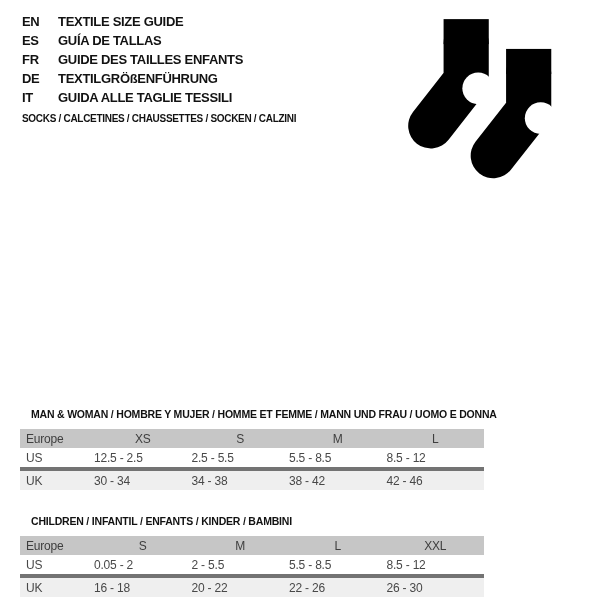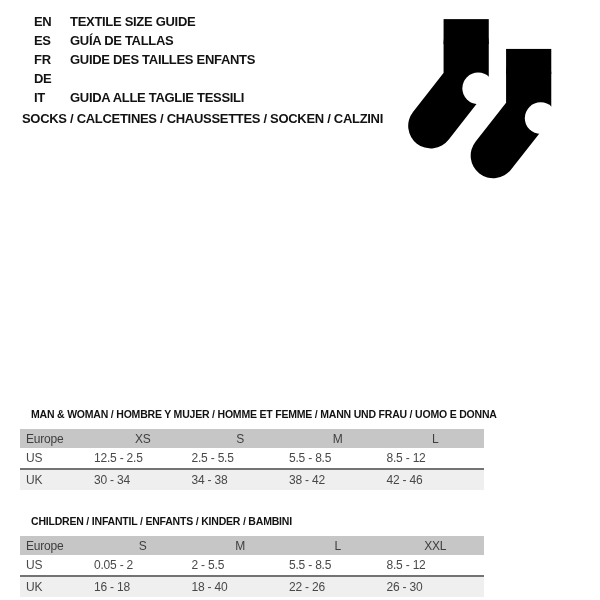--- a/index.html
+++ b/index.html
@@ -7,31 +7,31 @@
   body {
     position: relative;
     background: #ffffff;
     font-family: "Liberation Sans", sans-serif;
     color: #111111;
     overflow: hidden;
   }
 
   
   .lang-list { position: absolute; left: 22px; top: 12px; }
-  .lang-row { display: flex; height: 19px; align-items: center; margin-left: 12px; }
+  .lang-row { display: flex; height: 19px; align-items: center; }
   .lang-code, .lang-label {
     font-size: 13px; font-weight: 700; letter-spacing: -0.3px; color: #121212;
     white-space: nowrap;
   }
   .lang-code { width: 36px; }
 
   .category-line {
     position: absolute; left: 22px; top: 109px; height: 19px;
     display: flex; align-items: center;
-    font-size: 13px; font-weight: 700; letter-spacing: -0.3px; color: #121212;
+    font-size: 10px; font-weight: 700; letter-spacing: -0.3px; color: #121212;
     white-space: nowrap;
   }
 
   
   .socks-icon { position: absolute; left: 408px; top: 14px; width: 150px; height: 166px; }
   .socks-icon svg { display: block; width: 100%; height: 100%; }
 
   
   .size-table-block { position: absolute; left: 20px; width: 464px; }
   .size-table-block.adults { top: 408px; }
@@ -52,41 +52,42 @@
     height: 19px;
     font-weight: 400; font-size: 12px; letter-spacing: -0.2px; color: #3e3e3e;
     text-align: center; vertical-align: middle; margin-top: 8px;
   }
   table.sizes td {
     height: 21px;
     font-weight: 400; font-size: 12px; letter-spacing: -0.2px; color: #484848;
     text-align: left; vertical-align: middle;
   }
   table.sizes th.region, table.sizes td.region { text-align: left; padding-left: 6px; }
-  table.sizes tr.row-us td { background: #ffffff; border-bottom: 2px solid #737373; }
+  table.sizes tr.row-us td { background: #ffffff; border-bottom: 4px solid #737373; }
   table.sizes tr.row-uk td { background: #efefef; }
 </style>
 </head>
 <body>
 
 <div class="lang-list">
   <div class="lang-row">
     <span class="lang-code">EN</span>
     <span class="lang-label">TEXTILE SIZE GUIDE</span>
   </div>
   <div class="lang-row">
     <span class="lang-code">ES</span>
     <span class="lang-label">GUÍA DE TALLAS</span>
   </div>
   <div class="lang-row">
     <span class="lang-code">FR</span>
     <span class="lang-label">GUIDE DES TAILLES ENFANTS</span>
   </div>
   <div class="lang-row">
     <span class="lang-code">DE</span>
+    <span class="lang-label">TEXTILGRÖßENFÜHRUNG</span>
   </div>
   <div class="lang-row">
     <span class="lang-code">IT</span>
     <span class="lang-label">GUIDA ALLE TAGLIE TESSILI</span>
   </div>
 </div>
 
 <div class="category-line">SOCKS / CALCETINES / CHAUSSETTES / SOCKEN / CALZINI</div>
 
 <div class="socks-icon">
@@ -172,19 +173,19 @@
       <tr class="row-us">
         <td class="region">US</td>
         <td>0.05 - 2</td>
         <td>2 - 5.5</td>
         <td>5.5 - 8.5</td>
         <td>8.5 - 12</td>
       </tr>
       <tr class="row-uk">
         <td class="region">UK</td>
         <td>16 - 18</td>
-        <td>18 - 40</td>
+        <td>20 - 22</td>
         <td>22 - 26</td>
         <td>26 - 30</td>
       </tr>
     </tbody>
   </table>
 </div>
 
 </body></html>

